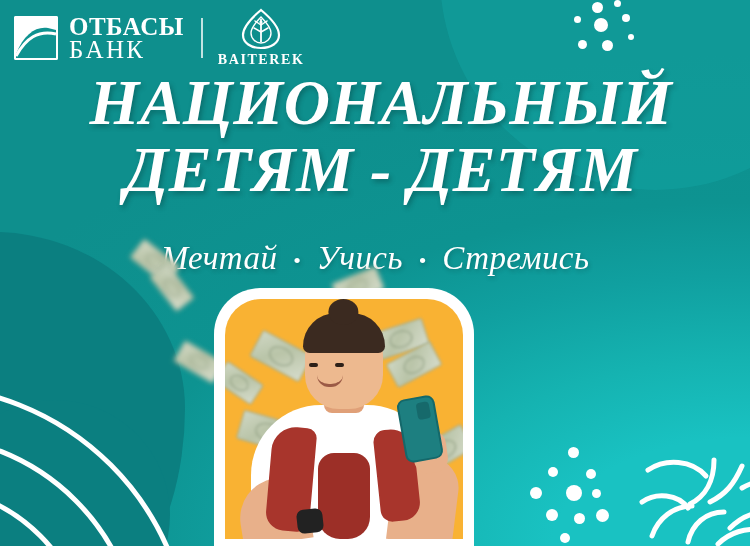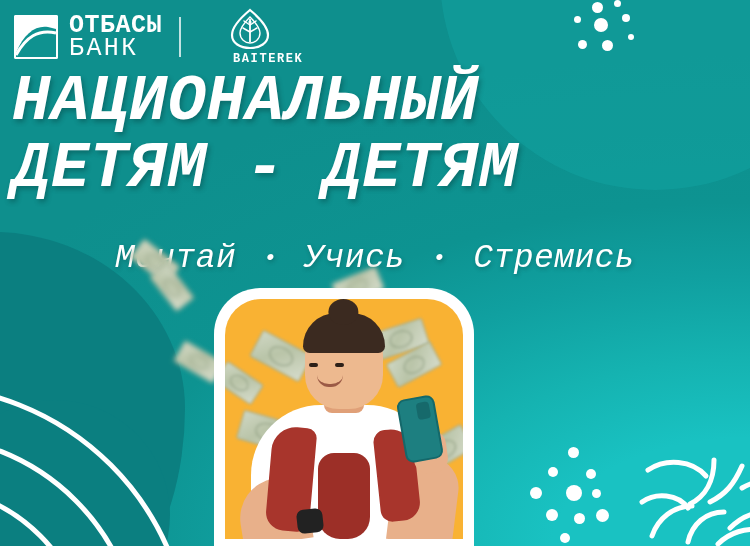--- a/index.html
+++ b/index.html
@@ -2,21 +2,21 @@
 <html><head>
 <meta charset="utf-8">
 <style>
   html,body{margin:0;padding:0;background:#111;}
   *{box-sizing:border-box;}
 
   #poster{
     position:relative;
     width:750px;height:546px;
     overflow:hidden;
-    font-family:Liberation Mono, monospace;
+    font-family:Liberation Serif, serif;
     background:#0f9290;
   }
 
   
   .bg-base{
     position:absolute;inset:0;
     background:
       radial-gradient(120% 90% at 100% 100%, #19c2c2 0%, #19c2c2 22%, #15b3b1 38%, #10a0a0 55%, #0d9391 70%, #0e8f8d 100%);
   }
   .bg-top-curve{
@@ -79,27 +79,27 @@
   }
   .logo-sep{
     width:2px;height:40px;background:rgba(255,255,255,.75);
     margin:0 4px 0 6px;flex:0 0 auto;
   }
   .baiterek{
     display:flex;flex-direction:column;align-items:center;gap:2px;color:#fff;
   }
   .baiterek svg{display:block;width:42px;height:42px;}
   .baiterek .bt-text{
-    font-size:12px;letter-spacing:1.6px;font-weight:bold;margin-left:37px;
+    font-size:14px;letter-spacing:1.6px;font-weight:bold;
   }
 
   
   .headline{
     position:absolute;left:0;right:0;top:72px;
-    text-align:left;color:#ffffff;
+    text-align:center;color:#ffffff;
     font-weight:bold;font-style:italic;
     letter-spacing:.5px;
     text-shadow:2px 3px 5px rgba(0,40,40,.33);
     line-height:.96;
     margin-left:12px;
   }
   .headline .h1{font-size:64px;}
   .headline .h2{font-size:64px;margin-top:6px;}
 
   .tagline{

